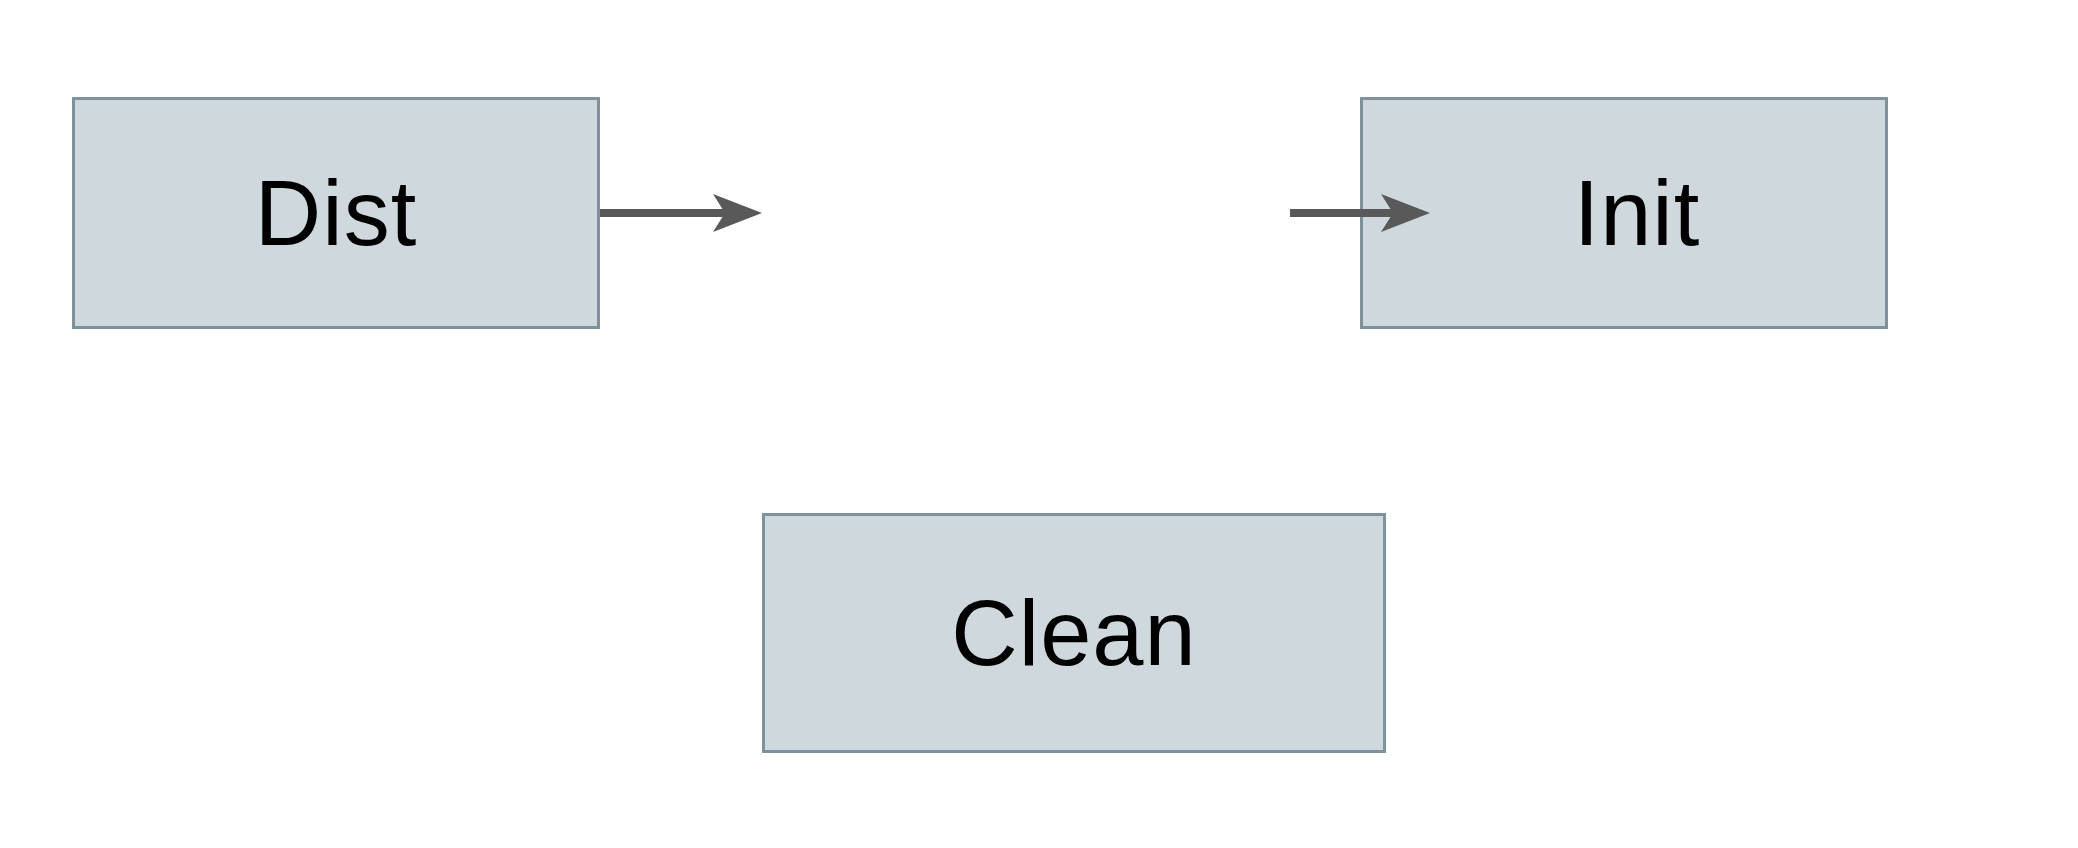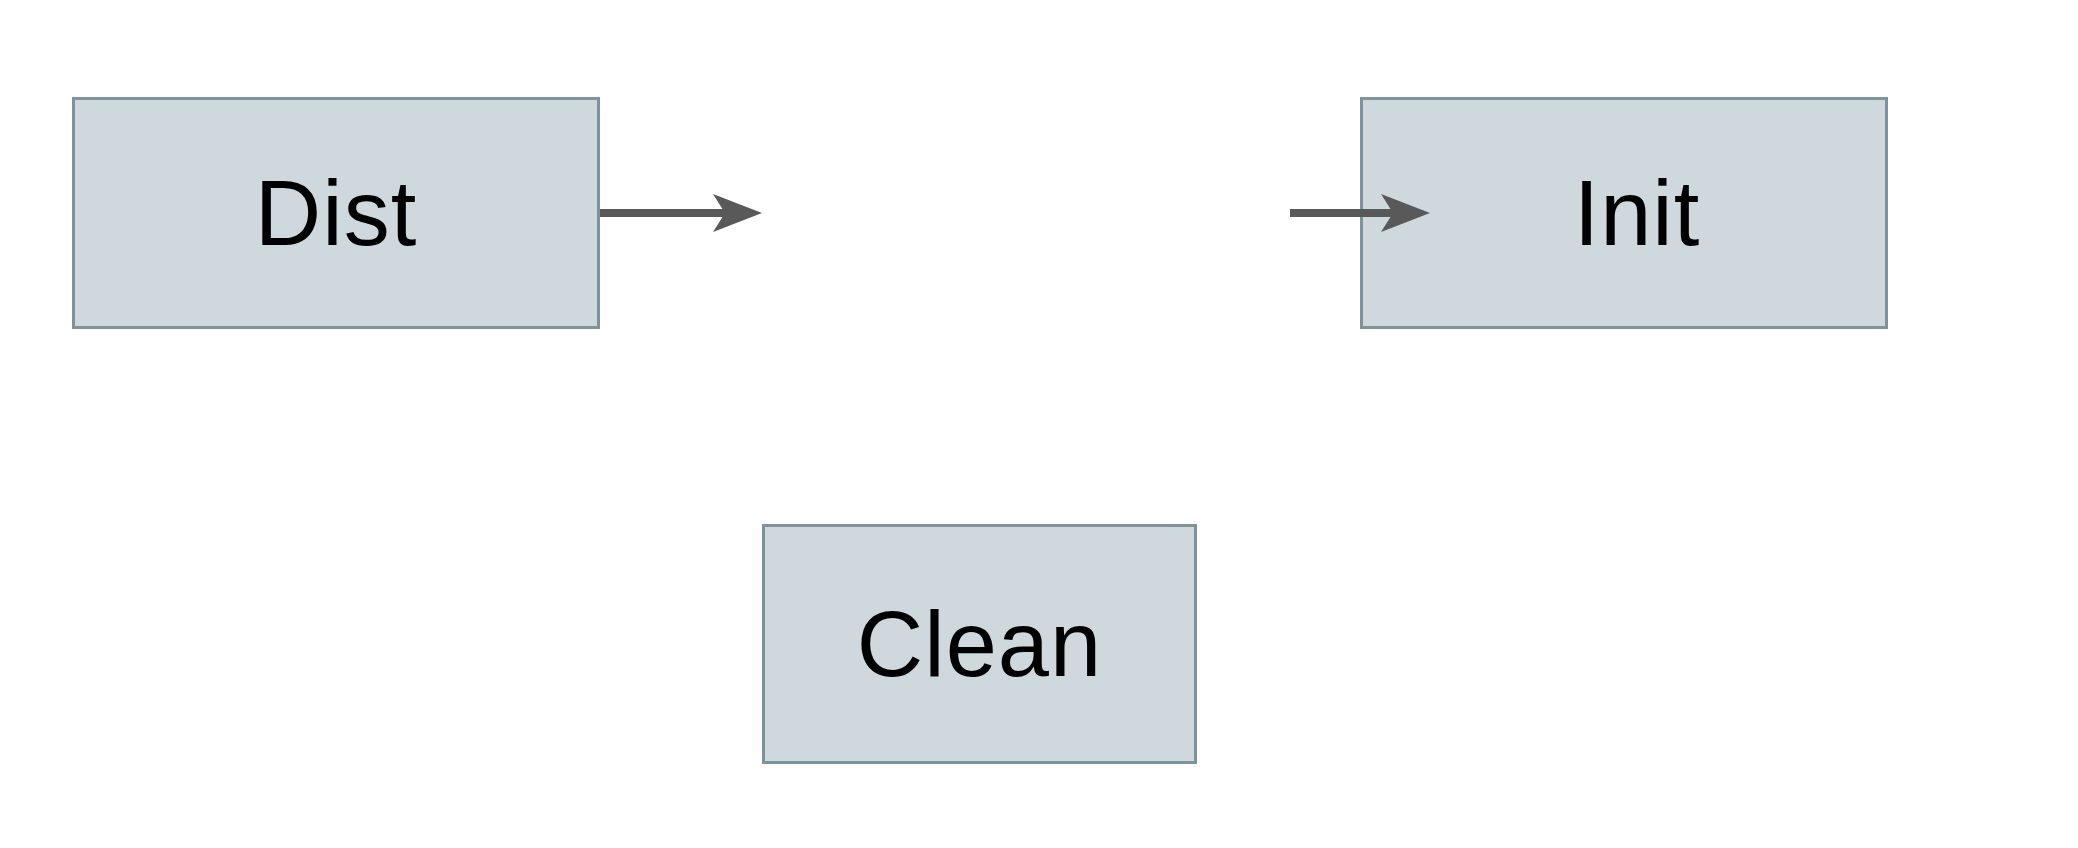--- a/index.html
+++ b/index.html
@@ -27,21 +27,21 @@
   .node-label {
     font-size: 92px;
     line-height: 1;
     color: var(--text-color, #000000);
     letter-spacing: 1px;
     user-select: none;
   }
   #node-dist    { left: 72px;   top: 97px;  width: 528px; height: 232px; }
   #node-compile { left: 762px;  top: 97px;  width: 528px; height: 232px; }
   #node-init    { left: 1360px; top: 97px;  width: 528px; height: 232px; padding-left: 26px; }
-  #node-clean   { left: 762px;  top: 513px; width: 435px; height: 240px; margin-top: 11px; }
+  #node-clean   { left: 762px;  top: 513px; width: 624px; height: 240px; }
 
   .edge { position: absolute; overflow: visible; }
   #edge-dist-compile { left: 598px;  top: 188px; }
   #edge-compile-init { left: 1288px; top: 188px; }
 
   .arrow-line { stroke: var(--arrow-color, #595959); stroke-width: 8; }
   .arrow-head { fill: var(--arrow-color, #595959); }
 </style>
 </head>
 <body>

